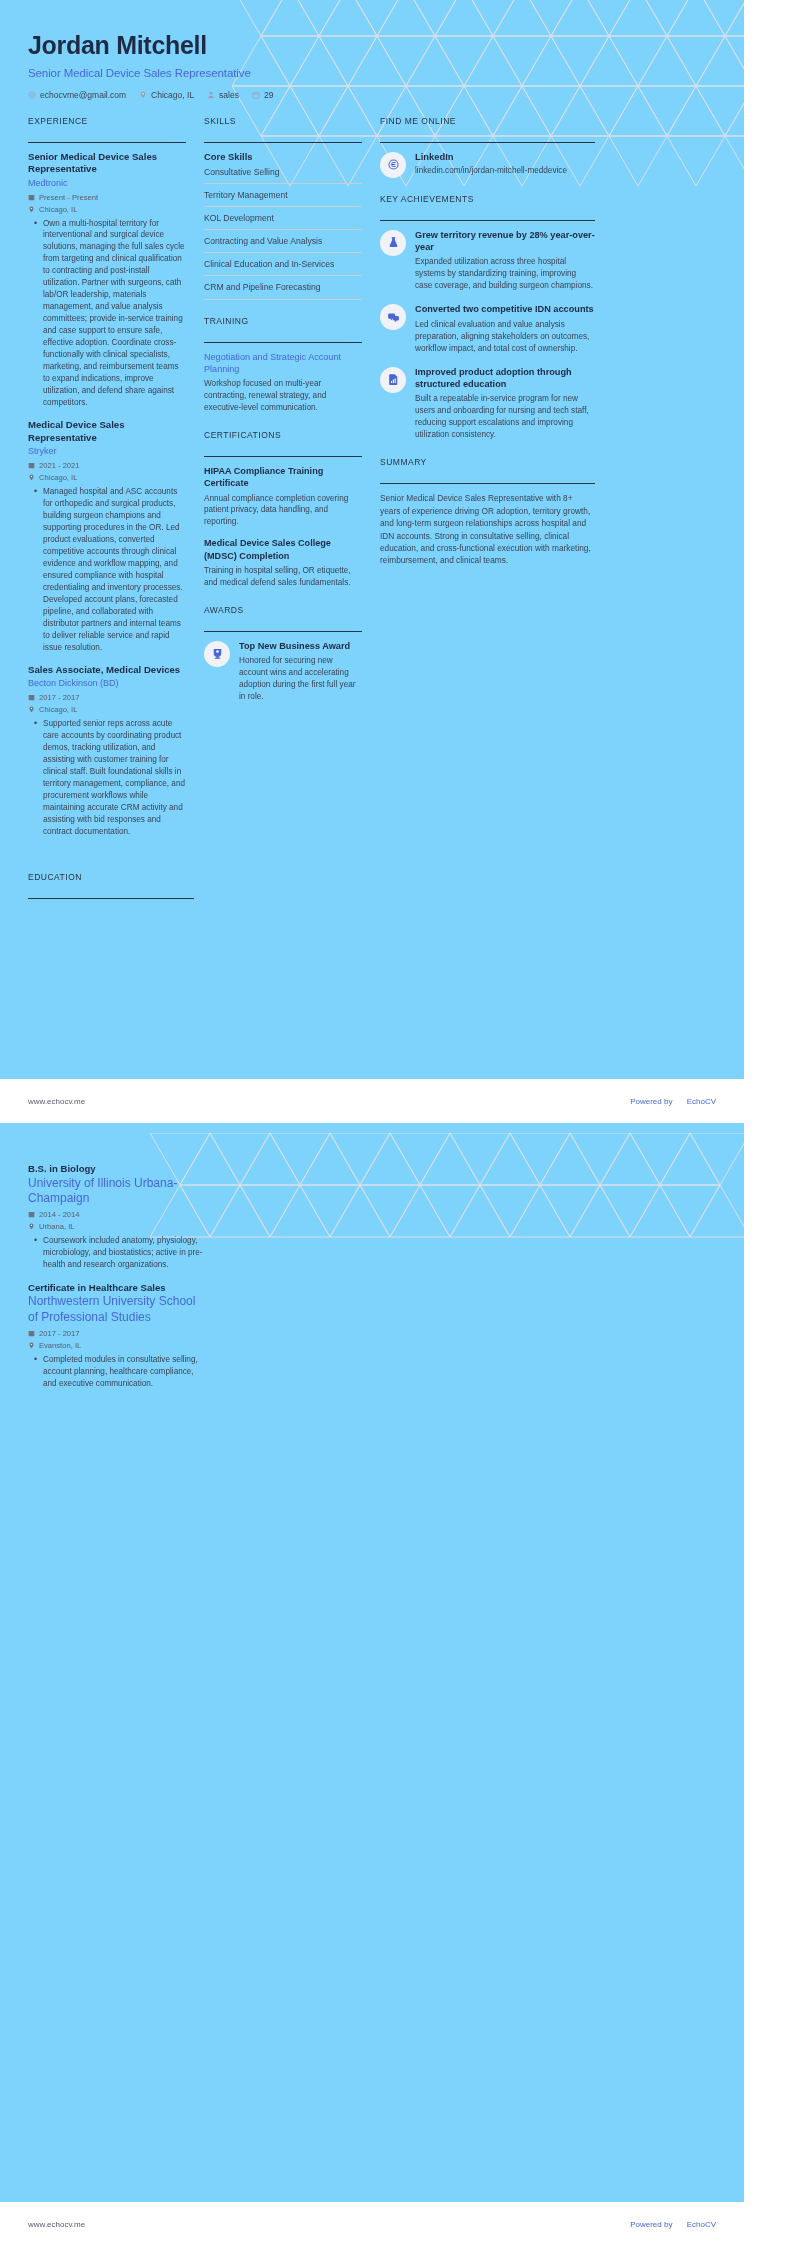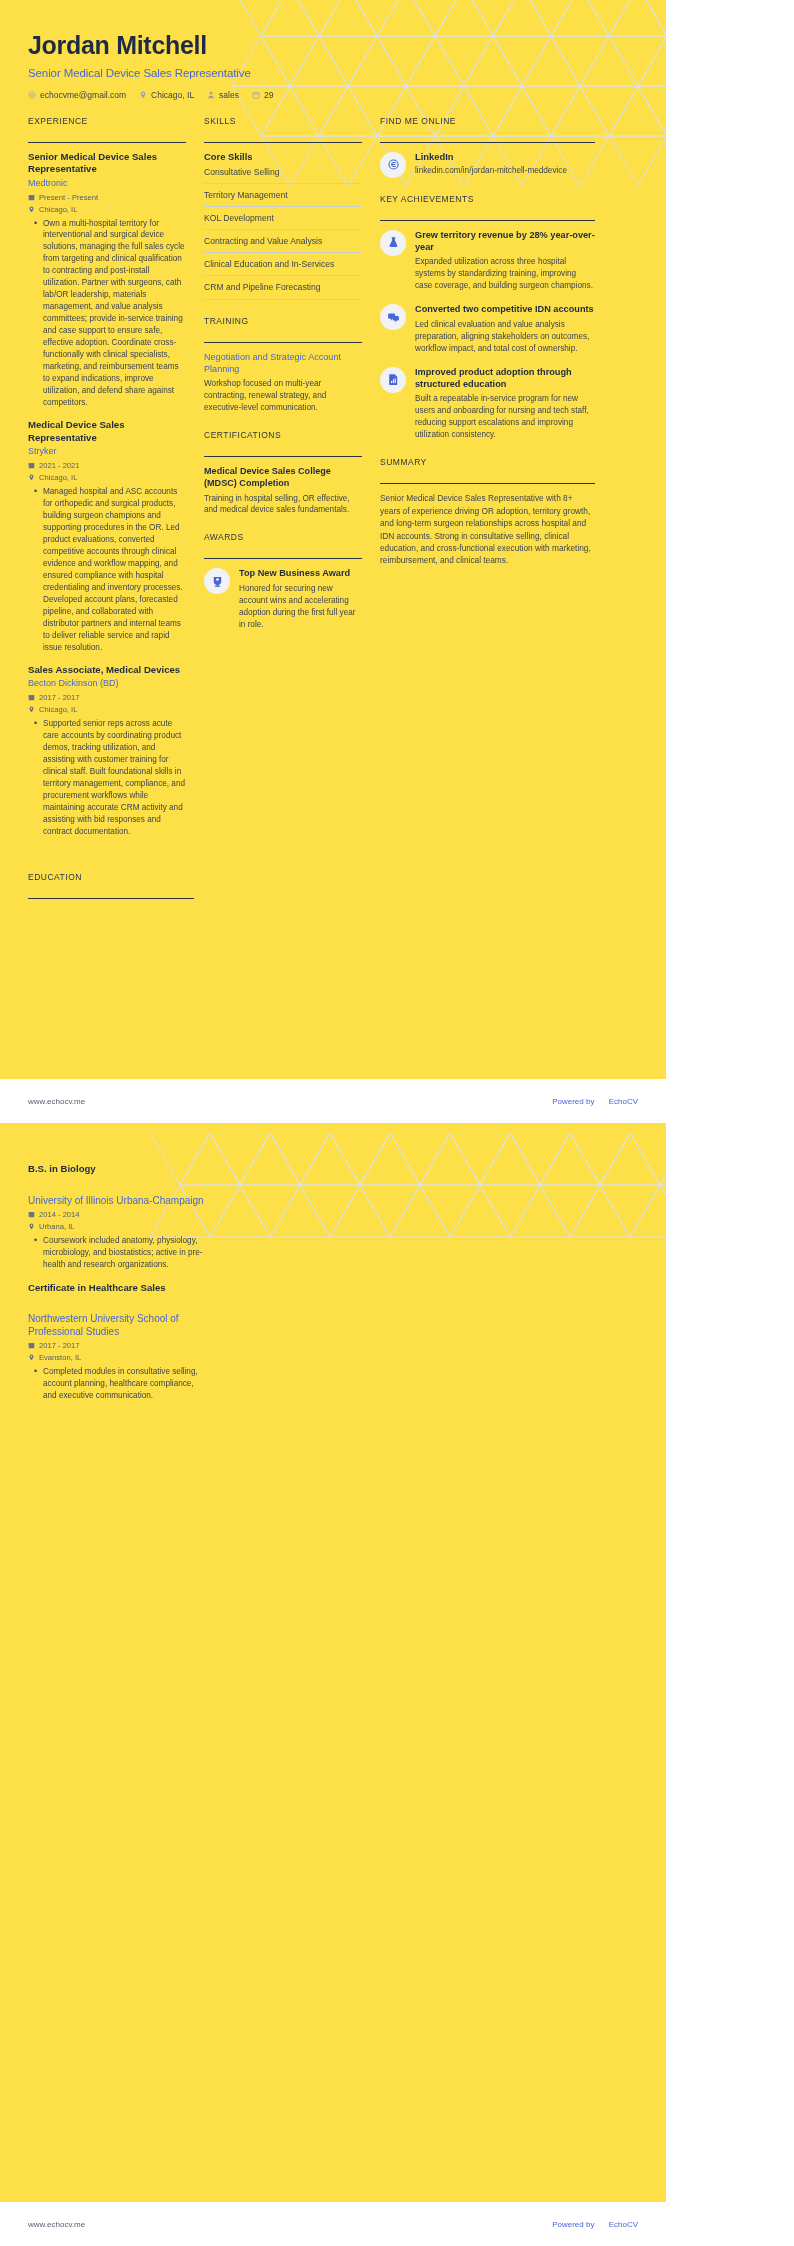--- a/index.html
+++ b/index.html
@@ -6,23 +6,23 @@
   html, body { margin:0; padding:0; }
   body {
     width:794px;
     font-family:"Liberation Sans", sans-serif;
     color:#2b3245;
     background:#ffffff;
     -webkit-font-smoothing:antialiased;
   }
   .page {
     position:relative;
-    width:666px;
+    width:744px;
     overflow:hidden;
-    background:#fde047;
+    background:#7dd3fc;
   }
   .page1 { height:1123px; }
   .page2 { height:1123px; }
 
   
   .lattice {
     position:absolute;
     pointer-events:none;
     z-index:0;
   }
@@ -187,21 +187,21 @@
     z-index:3;
     border-top:0;
   }
   .footer .brand { color:#4667d6; }
   .footer .brand b { font-weight:normal;padding-left:12px; }
 
   
   .p2body { padding:40px 28px 0 28px; }
   .edu-col { width:176px; }
   .degree { font-size:9.6px; font-weight:bold; color:#1f2a44; line-height:1.32; }
-  .school { font-size:10px; color:#4667d6; margin-top:18px; line-height:1.3; }
+  .school { font-size:12px; color:#4667d6; margin-top:0; line-height:1.3; }
   .eblock + .eblock { margin-top:11px; }
 </style>
 </head>
 <body>
 
 <div class="page page1">
 
   <svg class="lattice" style="top:-14px; left:232px; width:580px; height:232px;" viewBox="0 0 580 232" fill="none" stroke="#dcdfe6" stroke-width="1">
     <g>
       <path d="M0 0 L29 50 L58 0 Z"></path>
@@ -404,22 +404,26 @@
           <div class="sechead">TRAINING</div>
           <div class="tblock">
             <div class="tname">Negotiation and Strategic Account Planning</div>
             <div class="tdesc">Workshop focused on multi-year contracting, renewal strategy, and executive-level communication.</div>
           </div>
         </div>
 
         <div class="sec">
           <div class="sechead">CERTIFICATIONS</div>
           <div class="tblock">
+            <div class="tname dark">HIPAA Compliance Training Certificate</div>
+            <div class="tdesc">Annual compliance completion covering patient privacy, data handling, and reporting.</div>
+          </div>
+          <div class="tblock">
             <div class="tname dark">Medical Device Sales College (MDSC) Completion</div>
-            <div class="tdesc">Training in hospital selling, OR effective, and medical device sales fundamentals.</div>
+            <div class="tdesc">Training in hospital selling, OR etiquette, and medical defend sales fundamentals.</div>
           </div>
         </div>
 
         <div class="sec">
           <div class="sechead">AWARDS</div>
 
 
           <div class="irow">
             <span class="ibadge">
               <svg width="13" height="13" viewBox="0 0 16 16" fill="#4667d6">

